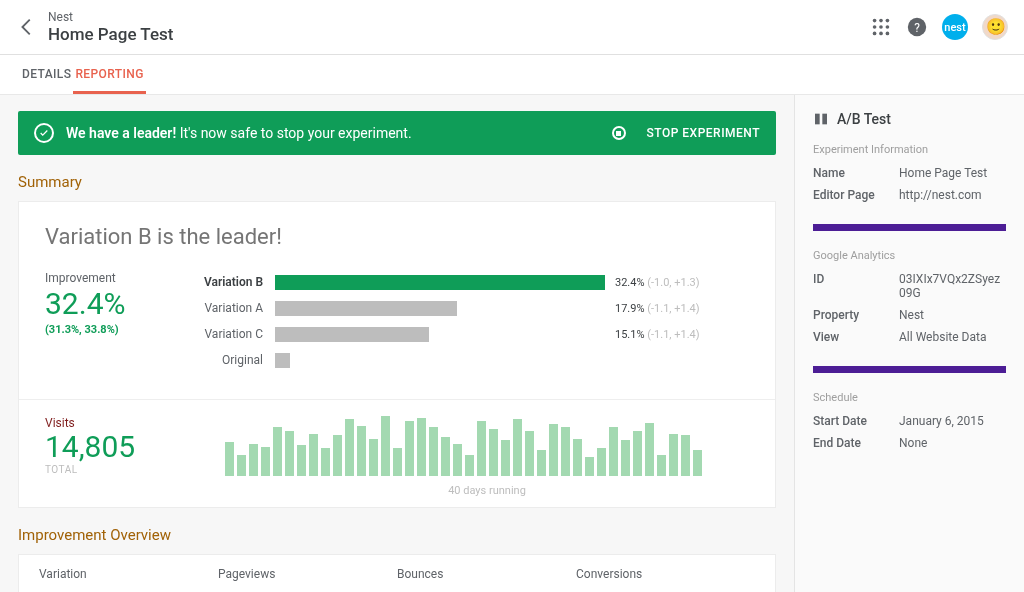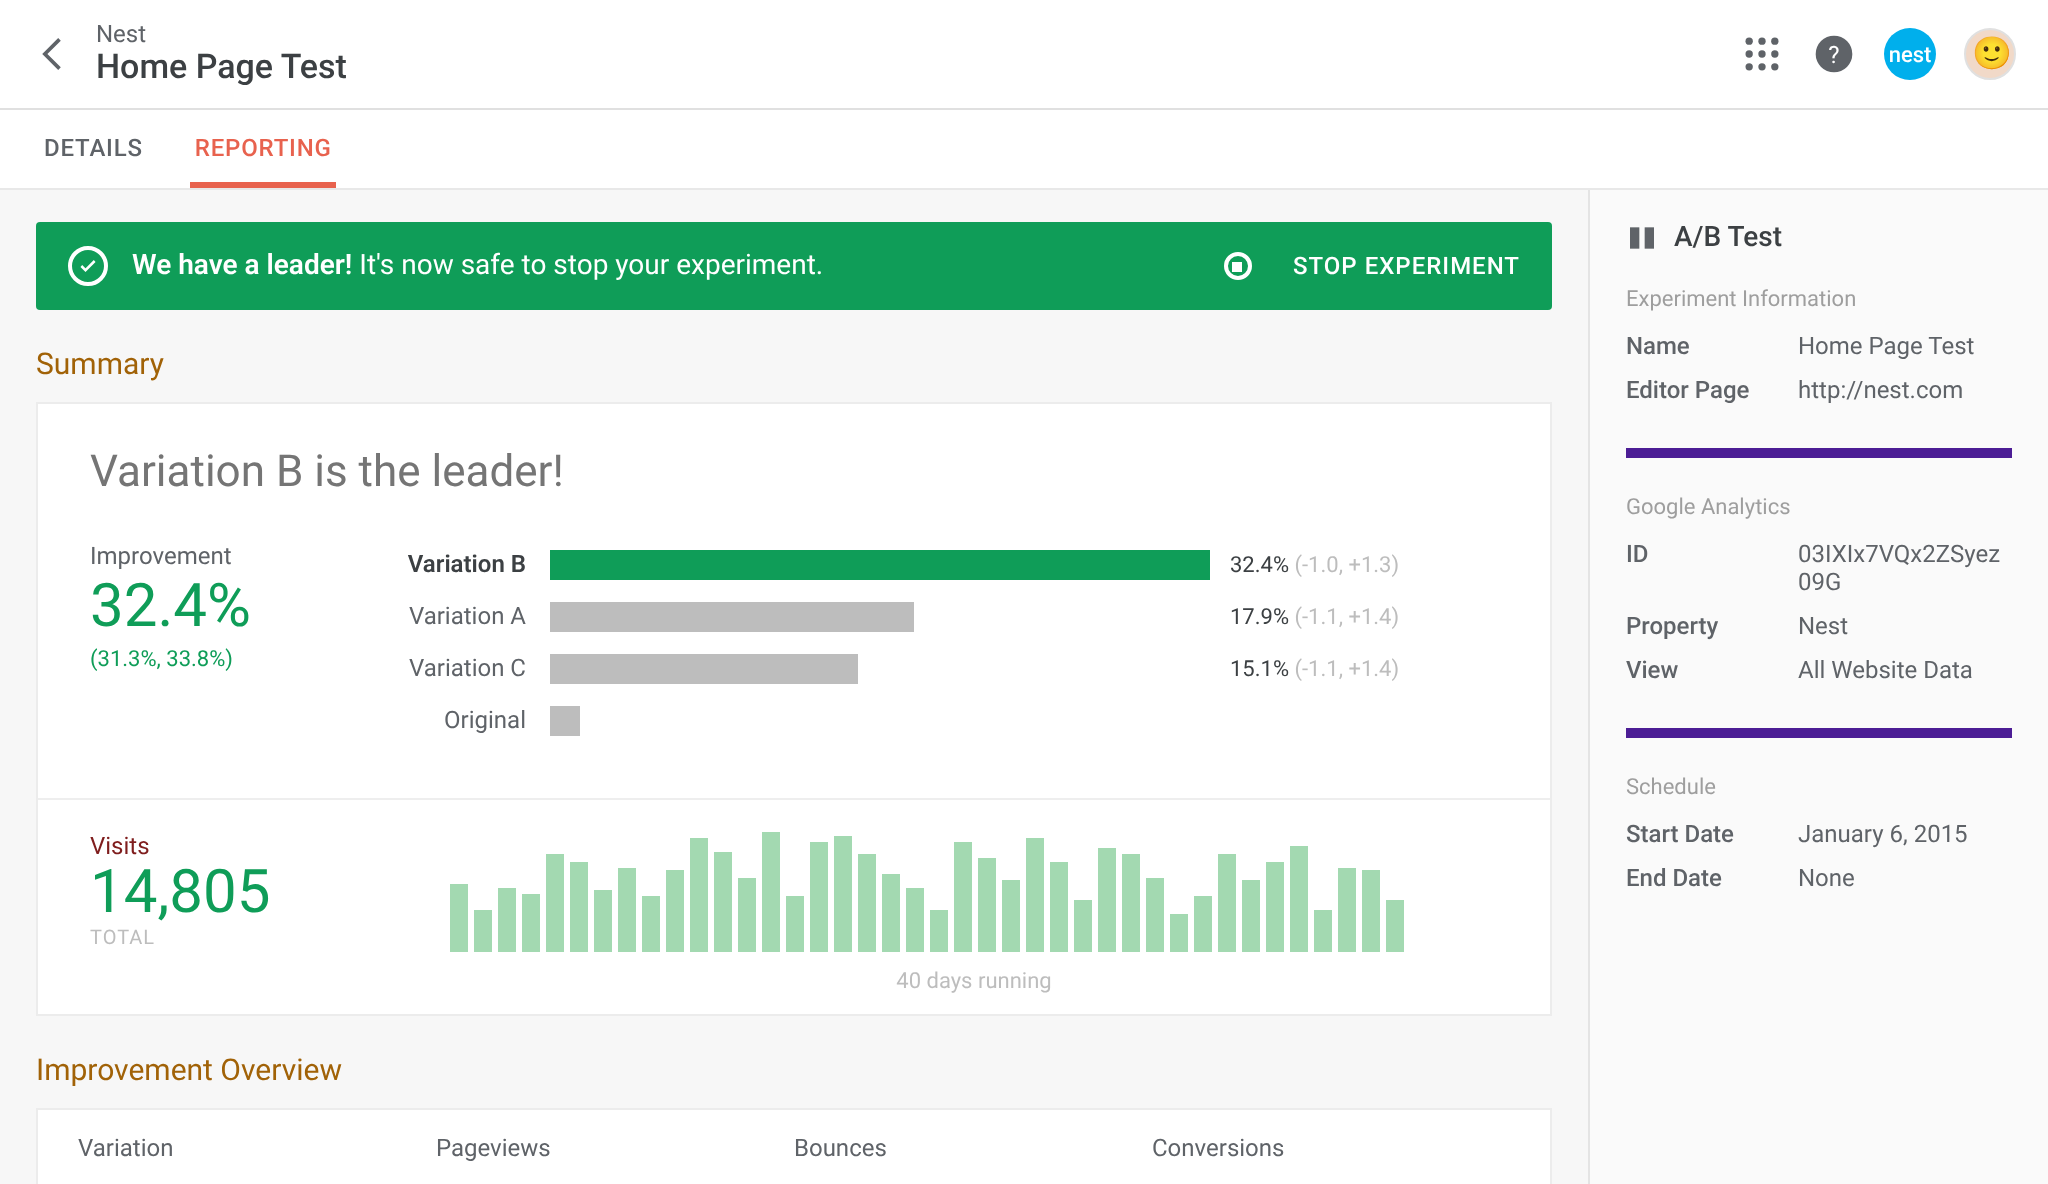--- a/index.html
+++ b/index.html
@@ -6,41 +6,41 @@
     body { background:#fff; color:#3c4043; font-size:13px; }
     .topbar { display:flex; align-items:center; padding:10px 16px; border-bottom:1px solid #e0e0e0; }
     .back-arr { width:22px; height:22px; cursor:pointer; color:#5f6368; margin-right:10px; }
     .crumb { font-size:12px; color:#5f6368; }
     .pagetitle { font-size:17px; font-weight:500; color:#3c4043; }
     .top-right { margin-left:auto; display:flex; align-items:center; gap:14px; }
     .top-ic { width:22px; height:22px; color:#5f6368; cursor:pointer; }
     .brand-dot { width:26px; height:26px; border-radius:50%; background:#00afec; display:flex; align-items:center; justify-content:center; color:#fff; font-size:11px; font-weight:500; cursor:pointer; }
     .avatar { width:26px; height:26px; border-radius:50%; background:#f1d9c8; border:1px solid #e0e0e0; cursor:pointer; position:relative; overflow:hidden; }
     .avatar::after{content:"🙂";position:absolute;left:3px;top:2px;font-size:16px;}
-    .tabs { display:flex; gap:22px; padding:0 20px; }
+    .tabs { display:flex; padding:0 20px; }
     .tab { padding:12px 2px 10px; font-size:12px; font-weight:500; letter-spacing:.4px; color:#5f6368; border-bottom:3px solid transparent; cursor:pointer; }
     .tab.active { color:#e8624e; border-bottom-color:#e8624e; }
     .mainwrap { display:flex; background:#f7f7f7; border-top:1px solid #e8e8e8; }
     .lcol { flex:1; padding:16px 18px; }
     .rcol { width:230px; background:#fafafa; border-left:1px solid #e4e4e4; padding:16px 18px; }
     .banner { background:#0f9d58; color:#fff; display:flex; align-items:center; padding:12px 16px; border-radius:2px; }
     .check-circ { width:20px; height:20px; border:2px solid #fff; border-radius:50%; display:flex; align-items:center; justify-content:center; margin-right:12px; }
     .banner-txt { font-size:14px; }
     .banner-txt b{font-weight:600;}
     .stopx { margin-left:auto; display:flex; align-items:center; gap:21px; font-size:12px; font-weight:500; letter-spacing:.5px; cursor:pointer; }
     .stop-ic { width:14px; height:14px; border:2px solid #fff; border-radius:50%; display:flex; align-items:center; justify-content:center;}
     .stop-ic::after{content:"";width:5px;height:5px;background:#fff;}
     .sec-title { font-size:15px; color:#a16207; margin:18px 0 10px; font-weight:400; }
     .card { background:#fff; padding:22px 26px 10px; border:1px solid #ececec; }
     .leader-h { font-size:22px; color:#757575; margin-bottom:22px; font-weight:400;}
     .leader-row { display:flex; gap:30px; }
     .imp-block { width:120px; }
     .imp-label { font-size:12px; color:#5f6368; margin-bottom:4px;}
     .imp-pct { font-size:30px; color:#0f9d58; font-weight:400; line-height:1; }
-    .imp-ci { font-size:11px; color:#0f9d58; margin-top:4px; font-weight:400;}
+    .imp-ci { font-size:11px; color:#0f9d58; margin-top:4px; font-weight:700;}
     .bars { flex:1; }
     .brow { display:flex; align-items:center; height:22px; margin-bottom:4px; }
     .blabel { width:80px; text-align:right; font-size:12px; color:#5f6368; padding-right:12px;}
     .blabel.bold{font-weight:600;color:#3c4043;}
     .btrack { flex:0 0 330px; }
     .bfill { height:15px; }
     .bmeta { font-size:11px; margin-left:10px; white-space:nowrap;}
     .bmeta .v{color:#3c4043;}
     .bmeta .ci{color:#bdbdbd;}
     .divider { height:1px; background:#eee; margin:24px -26px 16px;}
@@ -49,21 +49,21 @@
     .visits-label { font-size:12px;color:#7f1d1d;margin-bottom:2px;}
     .visits-n { font-size:30px; color:#0f9d58; font-weight:400; line-height:1;}
     .visits-total { font-size:10px; color:#bdbdbd; letter-spacing:.5px; margin-top:2px;}
     .spark { flex:1; display:flex; align-items:flex-end; gap:3px; height:60px; }
     .sbar { width:9px; background:#a3d9b1; }
     .days { text-align:center; font-size:11px; color:#bdbdbd; margin-top:8px; }
     .ovw-head { display:flex; padding:12px 20px; font-size:12px; color:#5f6368; background:#fff; border:1px solid #ececec; }
     .ovw-head > div{flex:1;}
     .rhead { display:flex; align-items:center; gap:8px; font-size:14px; font-weight:500; color:#3c4043; margin-bottom:16px;}
     .rhead-ic { width:16px; height:16px; }
-    .rsec { margin-bottom:18px; padding-bottom:14px; border-bottom:5px solid #4c1d95;}
+    .rsec { margin-bottom:18px; padding-bottom:14px; border-bottom:7px solid #4c1d95;}
     .rsec:last-child{border-bottom:none;}
     .rsec-title { font-size:11px; color:#9e9e9e; margin-bottom:10px;}
     .rrow { display:flex; font-size:12px; margin-bottom:8px;}
     .rrow .k { width:86px; color:#5f6368; font-weight:500;}
     .rrow .v { color:#5f6368; flex:1; word-break:break-all;}
   </style>
 </head>
 <body>
 
 <div class="topbar">

